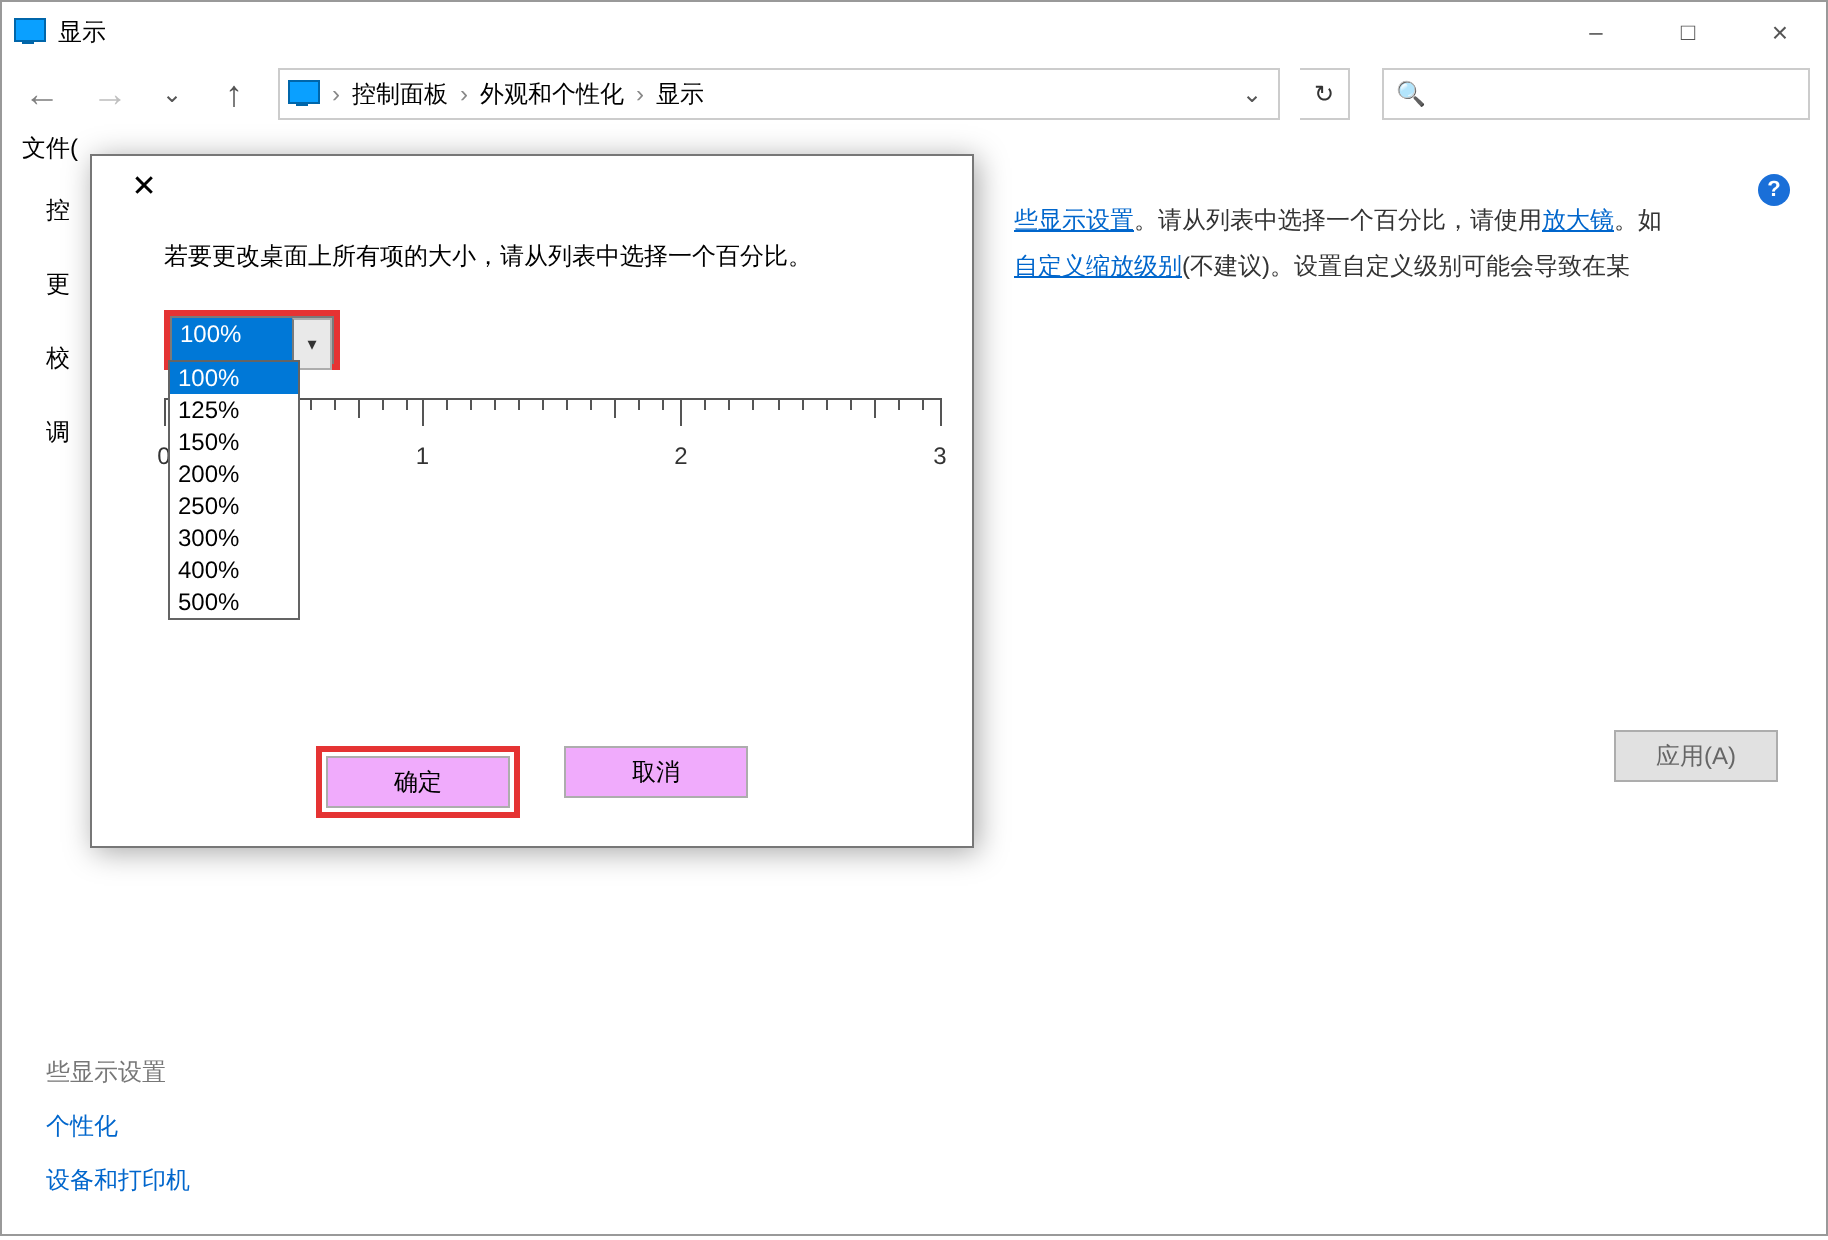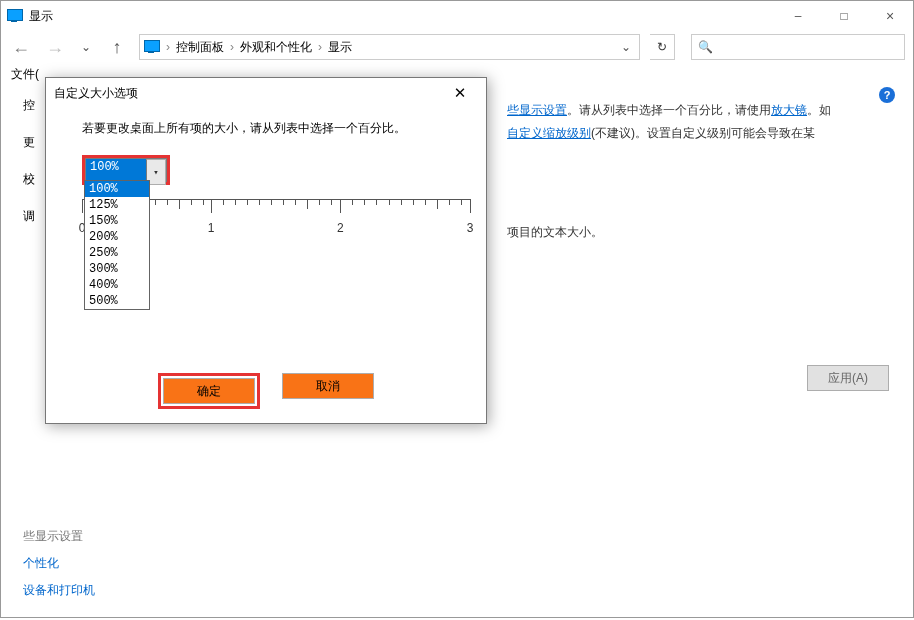--- a/index.html
+++ b/index.html
@@ -36,38 +36,38 @@
   .see-also a{color:#0066cc;text-decoration:none;}
   .help-icon{position:absolute;right:18px;top:86px;width:16px;height:16px;border-radius:50%;background:#1a6fd8;color:#fff;font-size:11px;font-weight:bold;display:flex;align-items:center;justify-content:center;}
   
   .dialog{position:absolute;left:44px;top:76px;width:440px;height:345px;background:#fff;border:1px solid #777;box-shadow:2px 2px 14px rgba(0,0,0,.35);z-index:50;}
   .dlg-title{height:30px;display:flex;align-items:center;padding:0 8px;font-size:12px;}
   .dlg-title span{flex:1;}
   .dlg-close{width:36px;height:30px;display:flex;align-items:center;justify-content:center;font-size:15px;}
   .dlg-body{padding:6px 16px;margin-left:20px;}
   .dlg-body p{margin:6px 0 18px;}
   .field-row{display:flex;align-items:center;margin-bottom:2px;}
-  .hl{border:3px solid #e53333;display:inline-block;font-family:Liberation Mono, monospace;}
+  .hl{border:3px solid #e53333;display:inline-block;}
   .combo-wrap{position:relative;width:80px;height:22px;}
   .combo{width:80px;height:22px;border:1px solid #7a7a7a;display:flex;}
   .combo .val{flex:1;background:#0078d7;color:#fff;padding:1px 4px;font-size:12px;}
   .combo .btn{width:18px;border-left:1px solid #7a7a7a;background:#e9e9e9;display:flex;align-items:center;justify-content:center;font-size:9px;color:#333;}
   .listbox{position:absolute;top:22px;left:-1px;width:64px;border:1px solid #646464;background:#fff;z-index:60;}
   .listbox div{padding:0 4px;height:16px;line-height:16px;font-size:12px;}
   .listbox .sel{background:#0078d7;color:#fff;}
   
   .ruler{position:relative;margin:10px 0 6px 0;height:50px;}
   .ruler-line{position:absolute;top:4px;left:0;right:0;height:1px;background:#555;}
   .tick{position:absolute;top:4px;width:1px;background:#555;}
   .tick.major{height:14px;}
   .tick.minor{height:6px;}
   .tick-label{position:absolute;top:26px;font-size:12px;color:#333;transform:translateX(-50%);}
   .sample-text{margin-top:6px;}
   .dlg-btns{position:absolute;bottom:14px;left:0;right:0;display:flex;justify-content:center;gap:22px;}
-  .btn{width:90px;height:24px;border:1px solid #adadad;background:#f97316;display:flex;align-items:center;justify-content:center;}
+  .btn{width:90px;height:24px;border:1px solid #adadad;background:#f0abfc;display:flex;align-items:center;justify-content:center;}
   .hl-btn{border:3px solid #e53333;padding:2px;}
   .monitor-ico{width:14px;height:10px;border:1px solid #06a;background:#0aa0ff;position:relative;top:-1px;display:inline-block;}
   .monitor-ico::after{content:"";position:absolute;left:3px;top:10px;width:6px;height:2px;background:#06a;}
 </style>
 </head>
 <body>
 
 <div class="titlebar">
   <span class="app-icon">
       <span class="monitor-ico"></span>
@@ -111,36 +111,32 @@
     <span>控</span>
     <span>更</span>
     <span>校</span>
     <span>调</span>
   </div>
   <div class="main">
     <div class="body-text" style="margin-left:440px;">
       <a>些显示设置</a><span>。请从列表中选择一个百分比，请使用</span><a>放大镜</a><span>。如</span><br>
       <a>自定义缩放级别</a><span>(不建议)。设置自定义级别可能会导致在某</span>
     </div>
-    <div class="body-text" style="margin:76px 0 0 440px;">
-      <span>项目的文本大小。</span>
-    </div>
     <div class="apply-btn">应用(A)</div>
   </div>
 </div>
 
 <div class="see-also">
   <span class="hdr">些显示设置</span>
   <a>个性化</a>
   <a>设备和打印机</a>
 </div>
 
 <div class="dialog">
   <div class="dlg-title">
-    <span>自定义大小选项</span>
     <div class="dlg-close">✕</div>
   </div>
   <div class="dlg-body">
     <p>若要更改桌面上所有项的大小，请从列表中选择一个百分比。</p>
     <div class="field-row">
       <span class="hl">
         <span class="combo-wrap">
           <div class="combo">
             <span class="val">100%</span>
             <span class="btn">▾</span>

